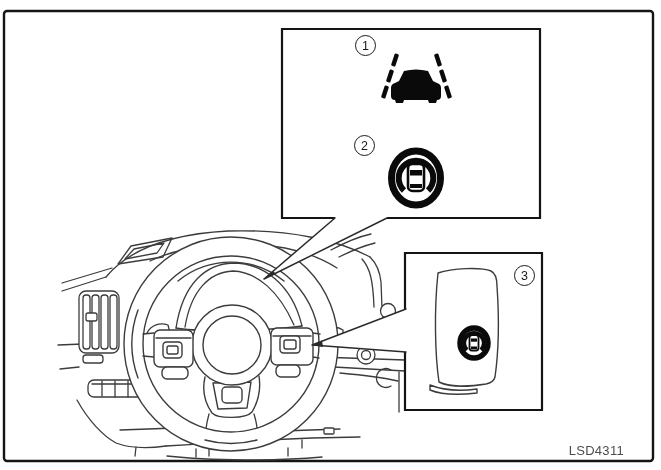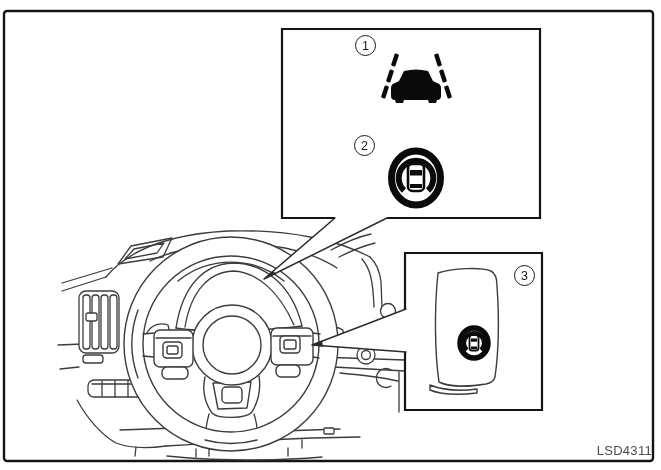--- a/index.html
+++ b/index.html
@@ -19,21 +19,21 @@
     background:#ffffff;
     display:flex;align-items:center;justify-content:center;
     font-size:12.5px;font-weight:500;color:#1a1a1a;
     box-sizing:border-box;
   }
   .c1{left:355px;top:35px;}
   .c2{left:354px;top:135px;}
   .c3{left:514px;top:265px;}
   .figure-code{
     position:absolute;
-    left:592px;top:443px;width:60px;
+    left:564px;top:443px;width:60px;
     text-align:right;
     font-size:13px;letter-spacing:.3px;
     color:#4d4d4d;
   }
 </style>
 </head>
 <body>
 
 <div class="figure">
 

